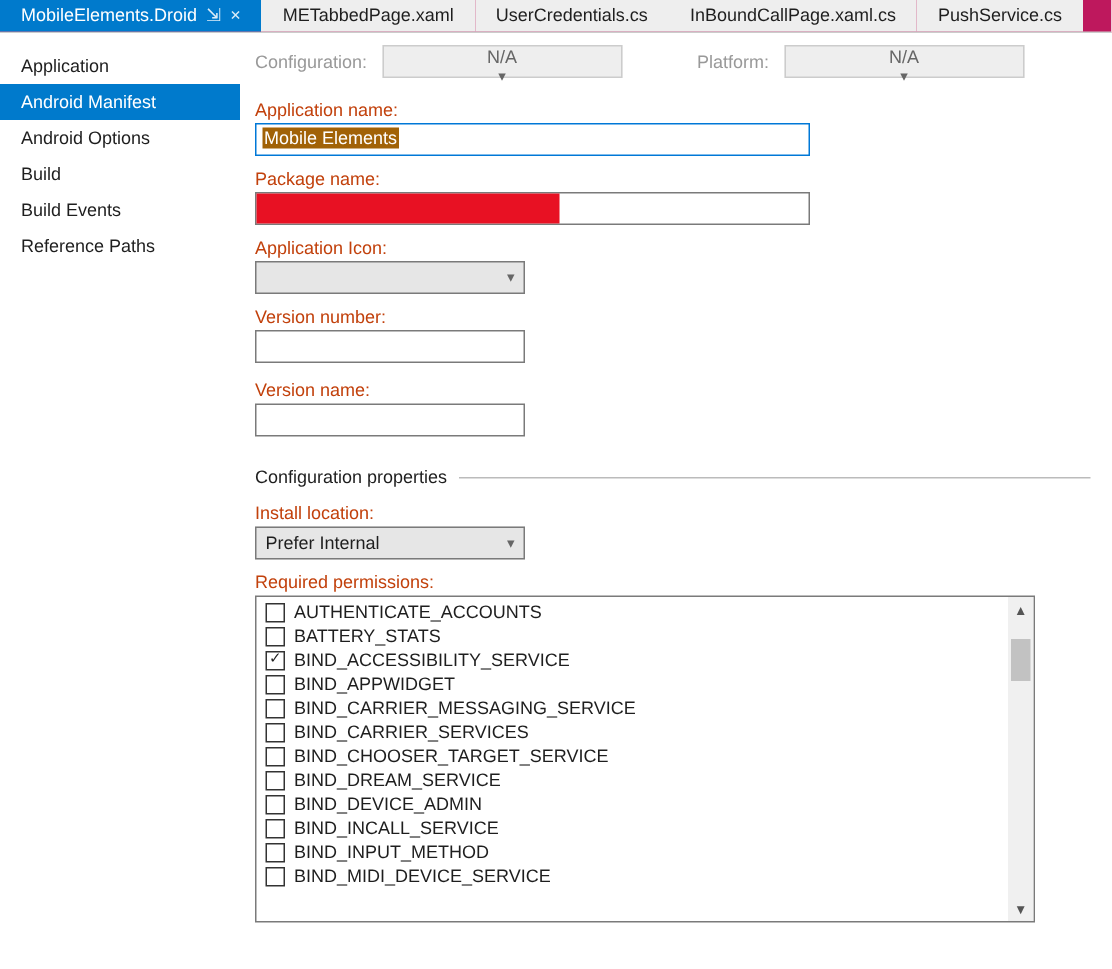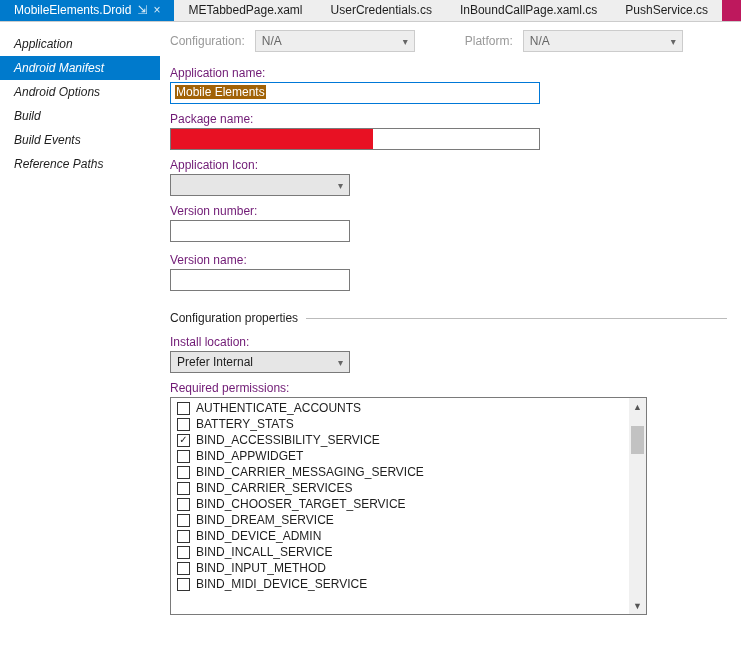--- a/index.html
+++ b/index.html
@@ -8,47 +8,47 @@
   
   .tabs { display: flex; height: 22px; border-bottom: 1px solid #ccc; background: #be185d; }
   .tab { padding: 3px 14px; color: #1e1e1e; background: #eee; cursor: pointer; white-space: nowrap; }
   .tab.active { background: #007acc; color: #fff; }
   .tab .pin, .tab .close { margin-left: 6px; opacity: .85; }
 
   .body { display: flex; height: calc(646px - 22px); }
 
   
   .sidebar { width: 160px; padding: 10px 0; }
-  .side-item { padding: 5px 14px; color: #1e1e1e; cursor: pointer; font-style: italic; }
+  .side-item { padding: 5px 14px; color: #1e1e1e; cursor: pointer; }
   .side-item.active { background: #007acc; color: #fff; position: relative; }
   .side-item.active::after {
     content: ""; position: absolute; right: -8px; top: 50%; transform: translateY(-50%);
     border: 8px solid transparent; border-left-color: #007acc;
   }
 
   
   .content { flex: 1; padding: 8px 14px 0 10px; overflow: hidden; }
   .toprow { display: flex; align-items: center; gap: 10px; margin-bottom: 14px; }
   .toprow label { color: #999; }
-  .combo-disabled { background: #eee; border: 1px solid #ccc; width: 160px; height: 22px; display: flex; align-items: center; justify-content: space-between; padding: 0 6px; color: #666; }
+  .combo-disabled { background: #eee; border: 1px solid #ccc; width: 160px; height: 22px; display: flex; align-items: center; justify-content: space-between; padding: 0 6px; color: #666; flex-direction: column; }
   .chev { color: #666; font-size: 10px; }
 
-  .field-label { color: #701a75; margin: 4px 0 2px; }
+  .field-label { color: #c2410c; margin: 4px 0 2px; }
   .text-input { width: 370px; height: 22px; border: 1px solid #7a7a7a; padding: 2px 4px; }
   .text-input.focused { border: 1px solid #0078d7; }
   .text-input .sel { background: #a16207; color: #fff; padding: 0 1px; }
   .pkg-wrap { width: 370px; height: 22px; border: 1px solid #7a7a7a; display: flex; }
   .pkg-red { background: #e81123; flex: 0 0 55%; }
   .combo { width: 180px; height: 22px; border: 1px solid #7a7a7a; background: #e6e6e6; display: flex; align-items: center; justify-content: space-between; padding: 0 6px; }
   .plain-input { width: 180px; height: 22px; border: 1px solid #7a7a7a; background: #fff; }
 
   .section-header { display: flex; align-items: center; gap: 8px; margin: 20px 0 10px; }
   .section-header .line { flex: 1; height: 1px; background: #bbb; }
 
-  .perm-box { width: 477px; height: 218px; border: 1px solid #7a7a7a; overflow: hidden; position: relative; }
+  .perm-box { width: 520px; height: 218px; border: 1px solid #7a7a7a; overflow: hidden; position: relative; }
   .perm-list { padding: 2px 2px; height: 100%; overflow: hidden; }
   .perm-item { display: flex; align-items: center; gap: 6px; padding: 1px 4px; }
   .cb { width: 13px; height: 13px; border: 1px solid #333; background: #fff; display: inline-flex; align-items: center; justify-content: center; font-size: 10px; line-height: 1; }
   .cb.checked::before { content: "✓"; }
   .scroll { position: absolute; right: 0; top: 0; bottom: 0; width: 17px; background: #f0f0f0; }
   .scroll .arrow { height: 17px; display: flex; align-items: center; justify-content: center; color: #555; font-size: 9px; }
   .scroll .thumb { position: absolute; right: 2px; left: 2px; top: 28px; height: 28px; background: #c2c2c2; }
 </style>
 </head>
 <body>

